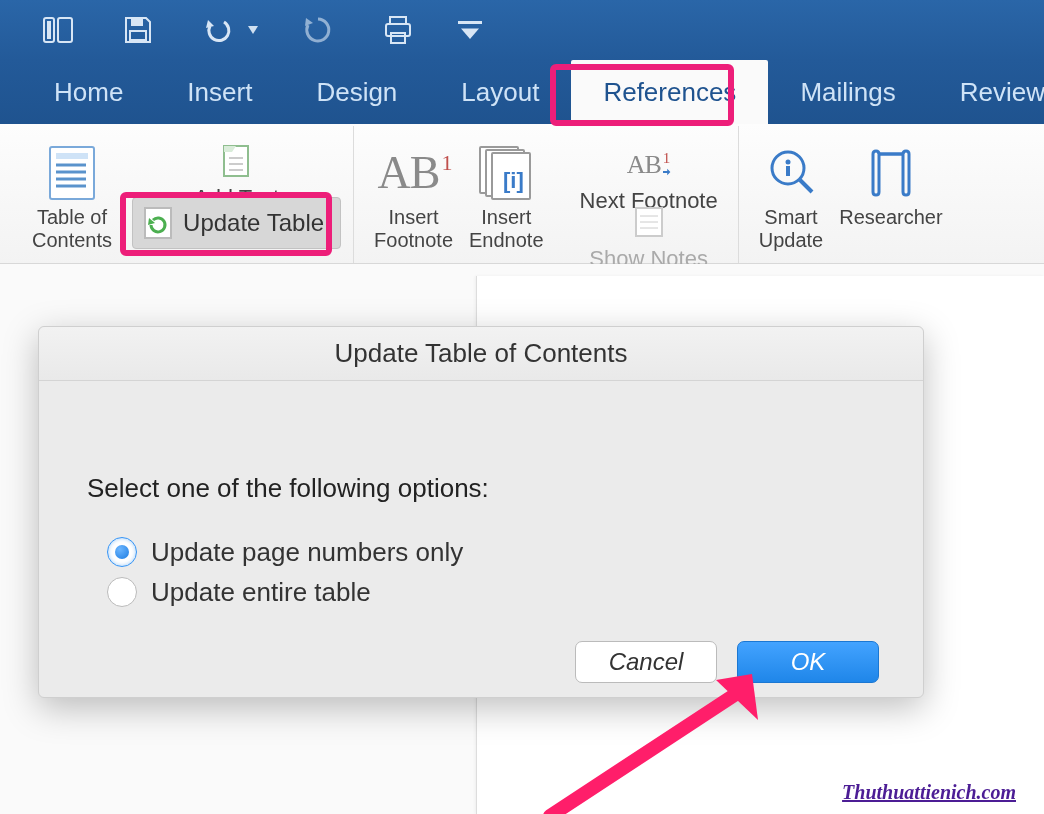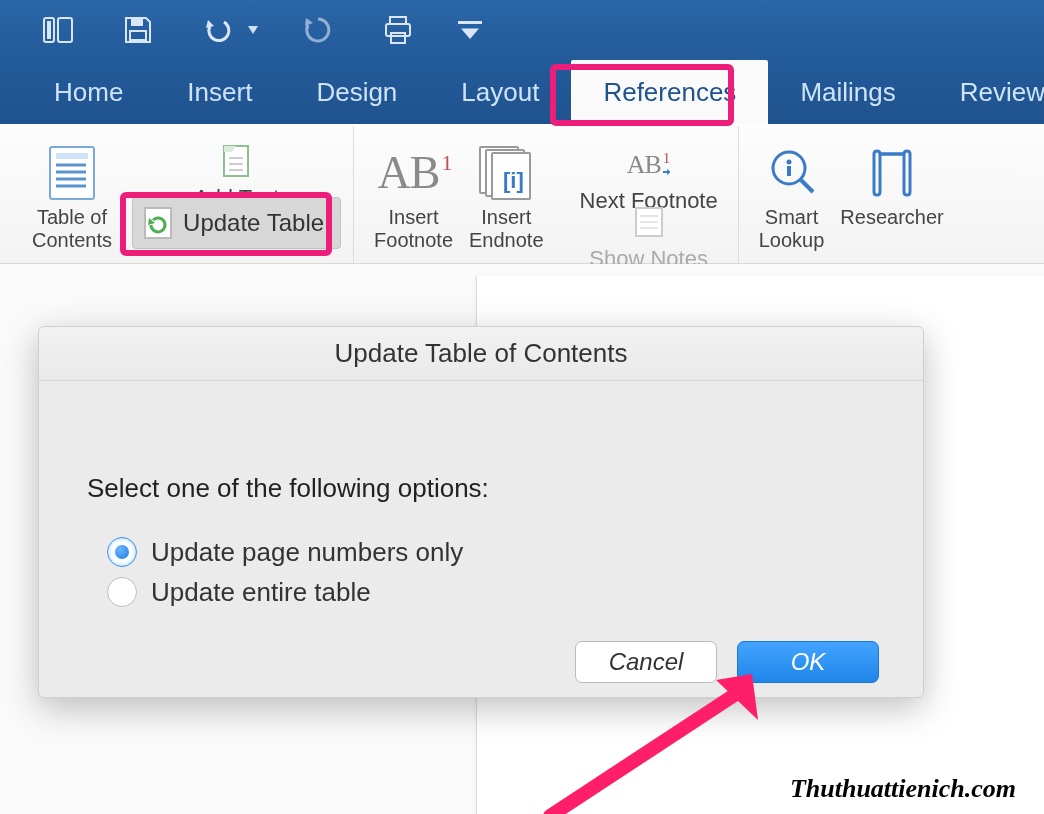--- a/index.html
+++ b/index.html
@@ -212,22 +212,23 @@
     pointer-events:none;
     z-index:60;
   }
 
   .watermark {
     position:absolute;
     right:28px; bottom:10px;
     font-family: Georgia, "Times New Roman", serif;
     font-weight:bold;
     font-style:italic;
-    font-size:26px;
-    color:#000000;
+    font-size:20px;
+    color:#4c1d95;
+    text-decoration:underline;
   }
 
   
   .docstack { position:relative; width:54px; height:54px; }
   .docstack .sheet {
     position:absolute; width:40px; height:48px;
     border:2px solid #9a9a9a; background:#fff; border-radius:2px;
   }
 </style>
 </head>
@@ -405,21 +406,21 @@
     <div class="bigbtn">
       <div class="iconslot">
         <svg width="50" height="54" viewBox="0 0 50 54">
           <circle cx="22" cy="22" r="16" fill="none" stroke="#3a7bc8" stroke-width="3"></circle>
           <line x1="34" y1="34" x2="46" y2="46" stroke="#3a7bc8" stroke-width="4"></line>
           <circle cx="22" cy="16" r="2.5" fill="#3a7bc8"></circle>
           <rect x="20" y="20" width="4" height="10" fill="#3a7bc8"></rect>
         </svg>
       </div>
       <div class="label" style="white-space:pre-line">Smart
-Lookup</div>
+Update</div>
     </div>
     <div class="bigbtn">
       <div class="iconslot">
         <svg width="56" height="54" viewBox="0 0 56 54">
           <path d="M10 8v38c0 4 6 4 6 0V8h24v38c0 4 6 4 6 0V8" fill="none" stroke="#3a7bc8" stroke-width="3"></path>
           <path d="M10 8c0-4 6-4 6 0" fill="none" stroke="#3a7bc8" stroke-width="3"></path>
           <path d="M40 8c0-4 6-4 6 0" fill="none" stroke="#3a7bc8" stroke-width="3"></path>
           <line x1="16" y1="8" x2="40" y2="8" stroke="#3a7bc8" stroke-width="3"></line>
         </svg>
       </div>

